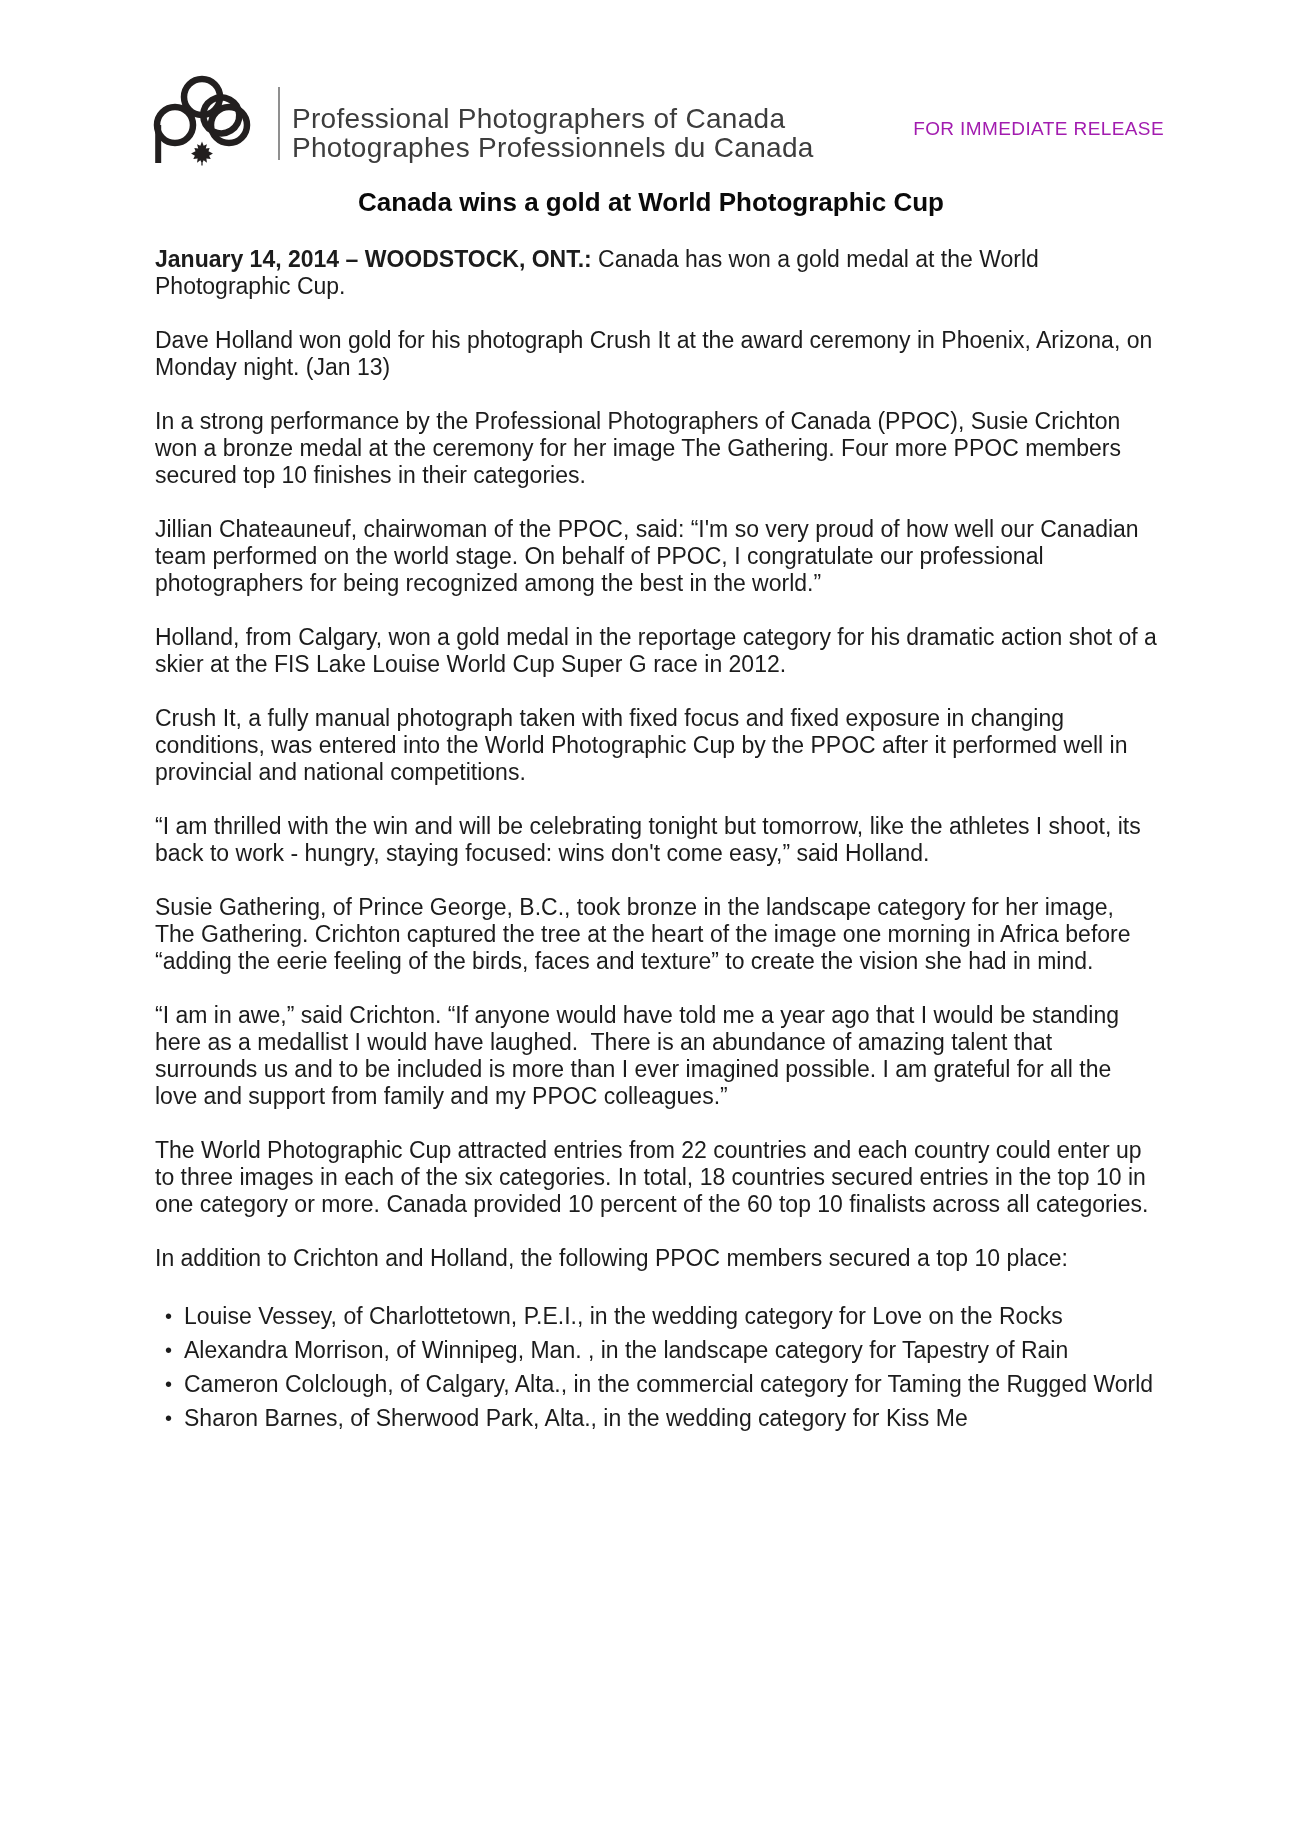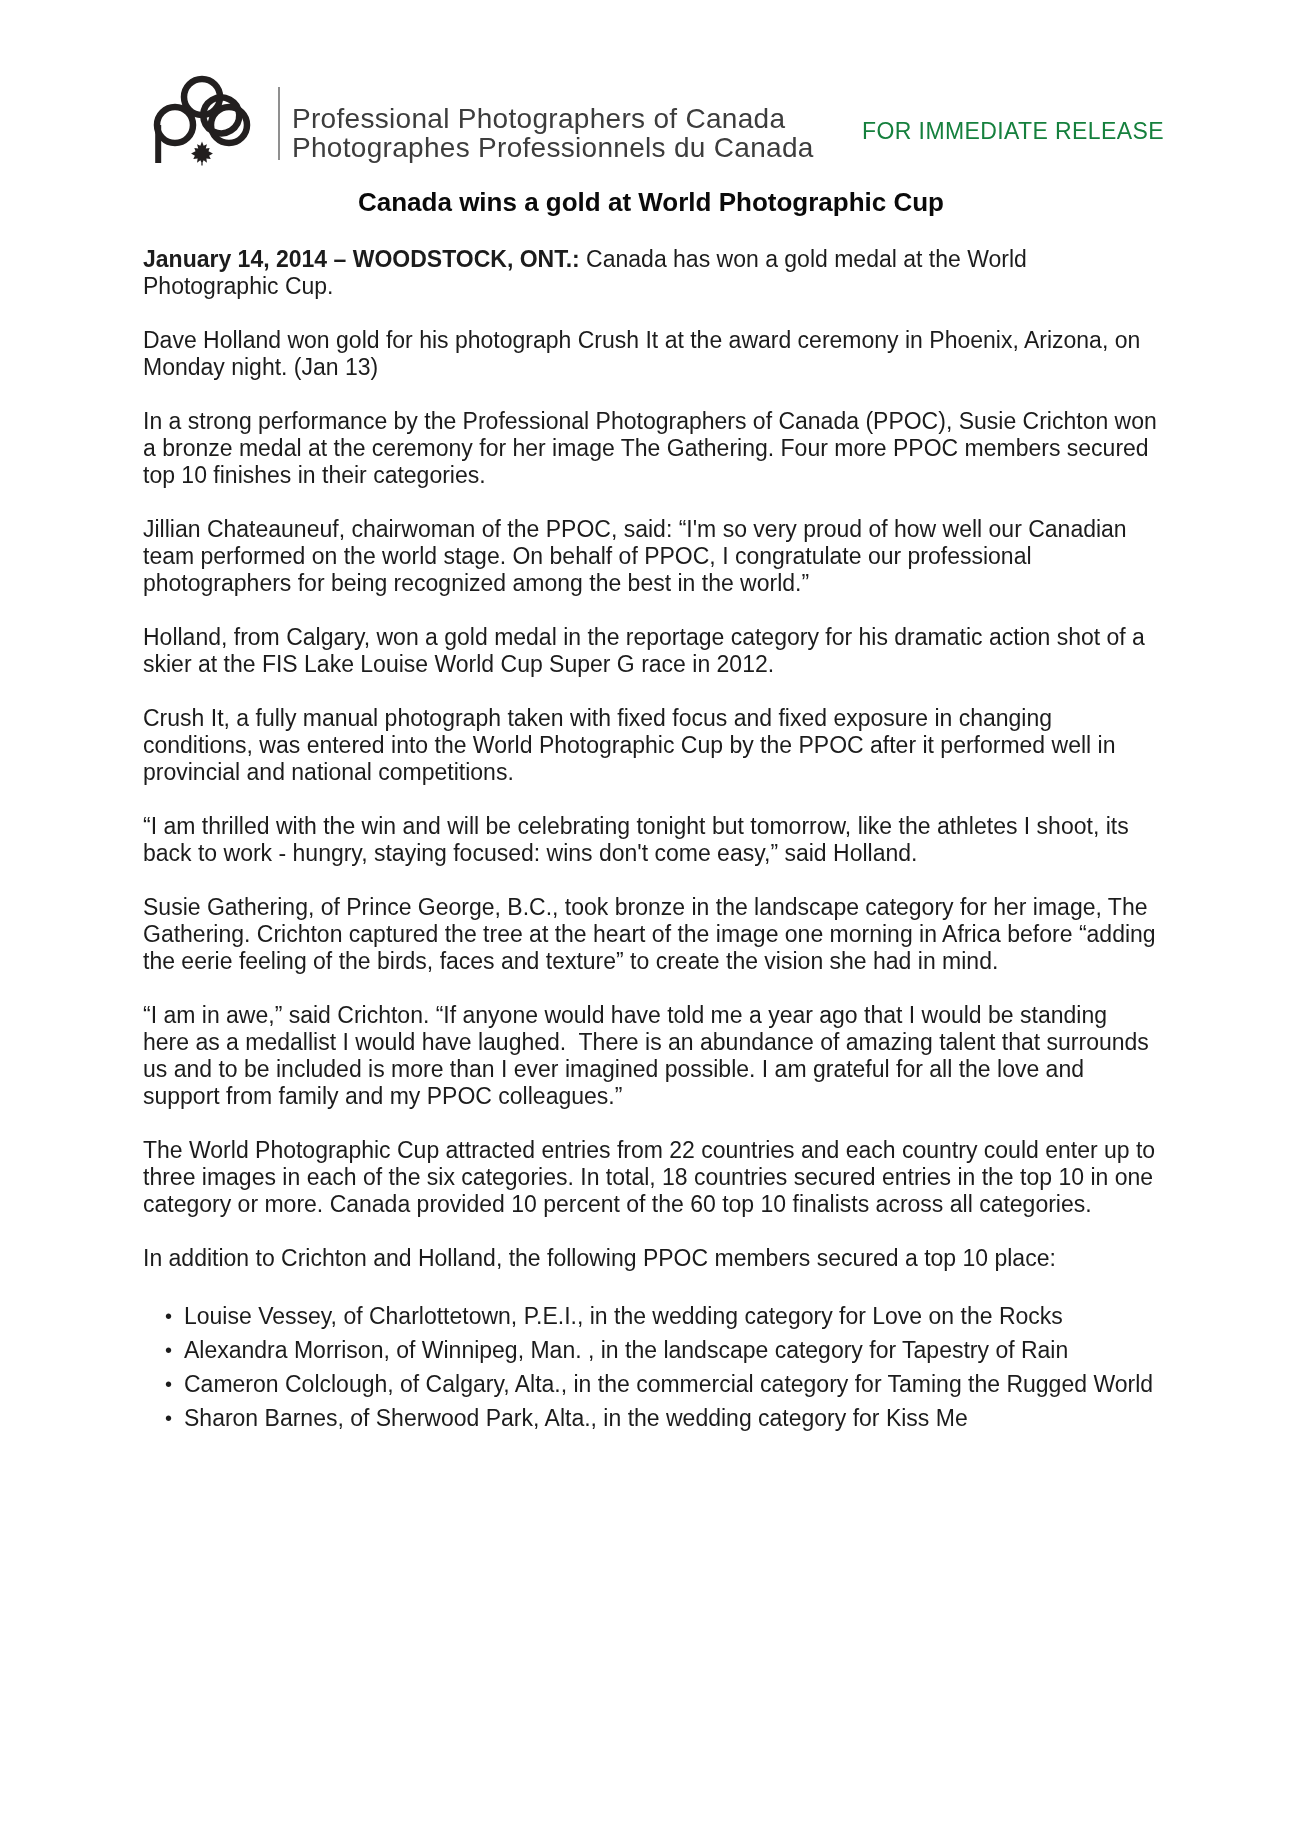--- a/index.html
+++ b/index.html
@@ -15,34 +15,34 @@
   
   .logo{position:absolute;left:150px;top:74px;width:104px;height:104px;}
   .header-divider{position:absolute;left:278px;top:87px;width:2px;height:73px;background:#8f8f8f;}
   .org-names{
     position:absolute;left:292px;top:104px;
     font-size:28px;line-height:29px;letter-spacing:.3px;
     color:#3d3d3d;white-space:nowrap;
   }
   .release{
     position:absolute;right:136px;top:118px;
-    font-size:23px;color:#15803d;letter-spacing:.4px;white-space:nowrap;
+    font-size:19px;color:#a21caf;letter-spacing:.4px;white-space:nowrap;
   }
   
   .title{
     position:absolute;left:0;top:186px;width:100%;
     margin:1px;text-align:center;
     font-size:26px;line-height:30px;font-weight:bold;color:#0a0a0a;
   }
   
   .body{
     position:absolute;left:143px;top:246px;width:1016px;
     font-size:23px;line-height:27px;
   }
-  .body p{margin:0 0 27px 0;white-space:pre-wrap;}
+  .body p{margin:0 0 27px 12px;white-space:pre-wrap;}
   .body p.spacious{line-height:32px;margin-top:6px;margin-bottom:30px;}
   .b{font-weight:bold;}
   .i{}
   ul.bullets{list-style:none;margin:6px 0 0 0;padding:0;}
   ul.bullets li{
     position:relative;padding-left:41px;margin:0;
     line-height:34px;white-space:pre-wrap;
   }
   ul.bullets .bullet-glyph{
     position:absolute;left:22px;top:0;

